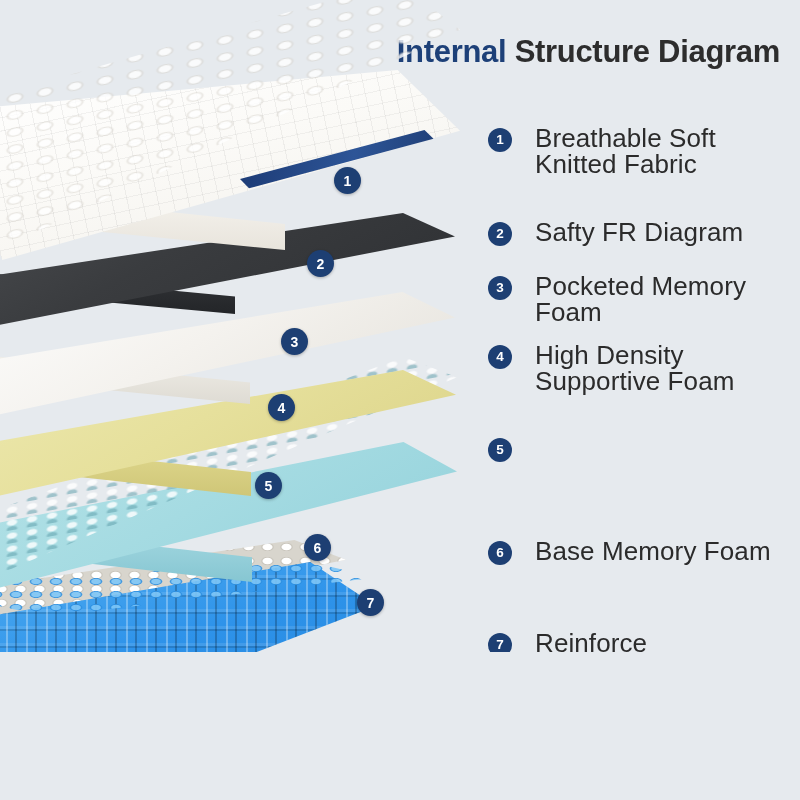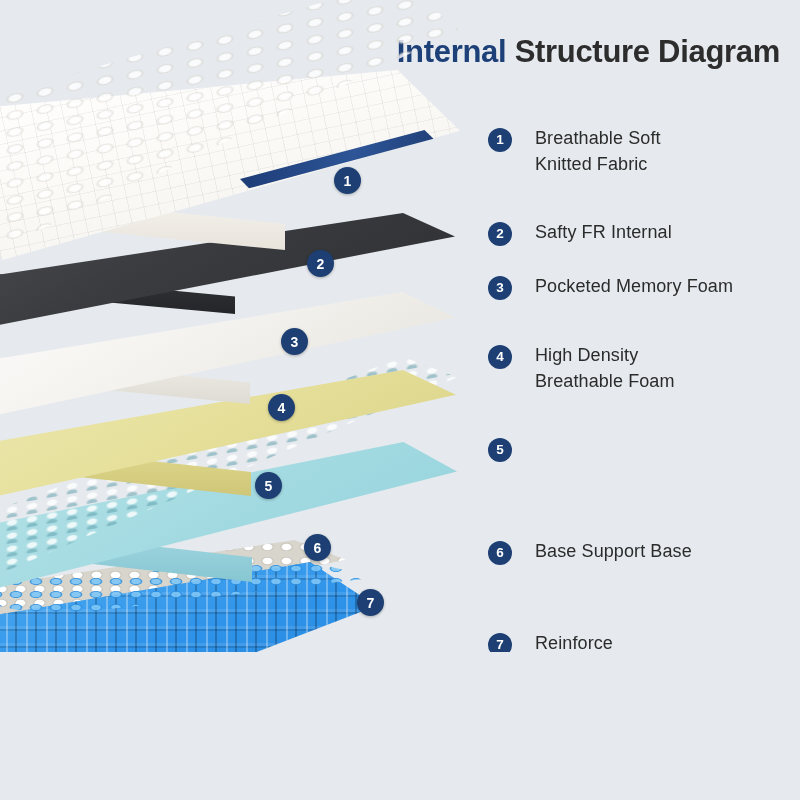--- a/index.html
+++ b/index.html
@@ -35,21 +35,21 @@
     width:24px;height:24px;border-radius:50%;
     background:#1d3f73;
     color:#ffffff;
     font-size:13.5px;font-weight:bold;
     display:flex;align-items:center;justify-content:center;
     line-height:1;
   }
   .legend-text{
     margin-left:23px;
     color:#2b2b2b;
-    font-size:18px;
+    font-size:26px;
     line-height:26px;
     font-weight:normal;
     letter-spacing:0.1px;
     white-space:pre-line;
     margin-top:-3px;
   }
 
   
   .diagram{position:absolute;left:-60px;top:70px;width:560px;height:730px;}
 
@@ -322,37 +322,37 @@
     </div>
 
   <div class="legend" id="legend">
       <div class="legend-item" style="top: 28px;">
         <div class="badge">1</div>
         <div class="legend-text">Breathable Soft
 Knitted Fabric</div>
       </div>
       <div class="legend-item" style="top: 122px;">
         <div class="badge">2</div>
-        <div class="legend-text">Safty FR Internal</div>
+        <div class="legend-text">Safty FR Diagram</div>
       </div>
       <div class="legend-item" style="top: 176px;">
         <div class="badge">3</div>
         <div class="legend-text">Pocketed Memory Foam</div>
       </div>
       <div class="legend-item" style="top: 245px;">
         <div class="badge">4</div>
         <div class="legend-text">High Density
-Breathable Foam</div>
+Supportive Foam</div>
       </div>
       <div class="legend-item" style="top: 338px;">
         <div class="badge">5</div>
       </div>
       <div class="legend-item" style="top: 441px;">
         <div class="badge">6</div>
-        <div class="legend-text">Base Support Base</div>
+        <div class="legend-text">Base Memory Foam</div>
       </div>
       <div class="legend-item" style="top: 533px;">
         <div class="badge">7</div>
         <div class="legend-text">Reinforce
 Edge Support</div>
       </div>
     </div>
 
 </div>
 

